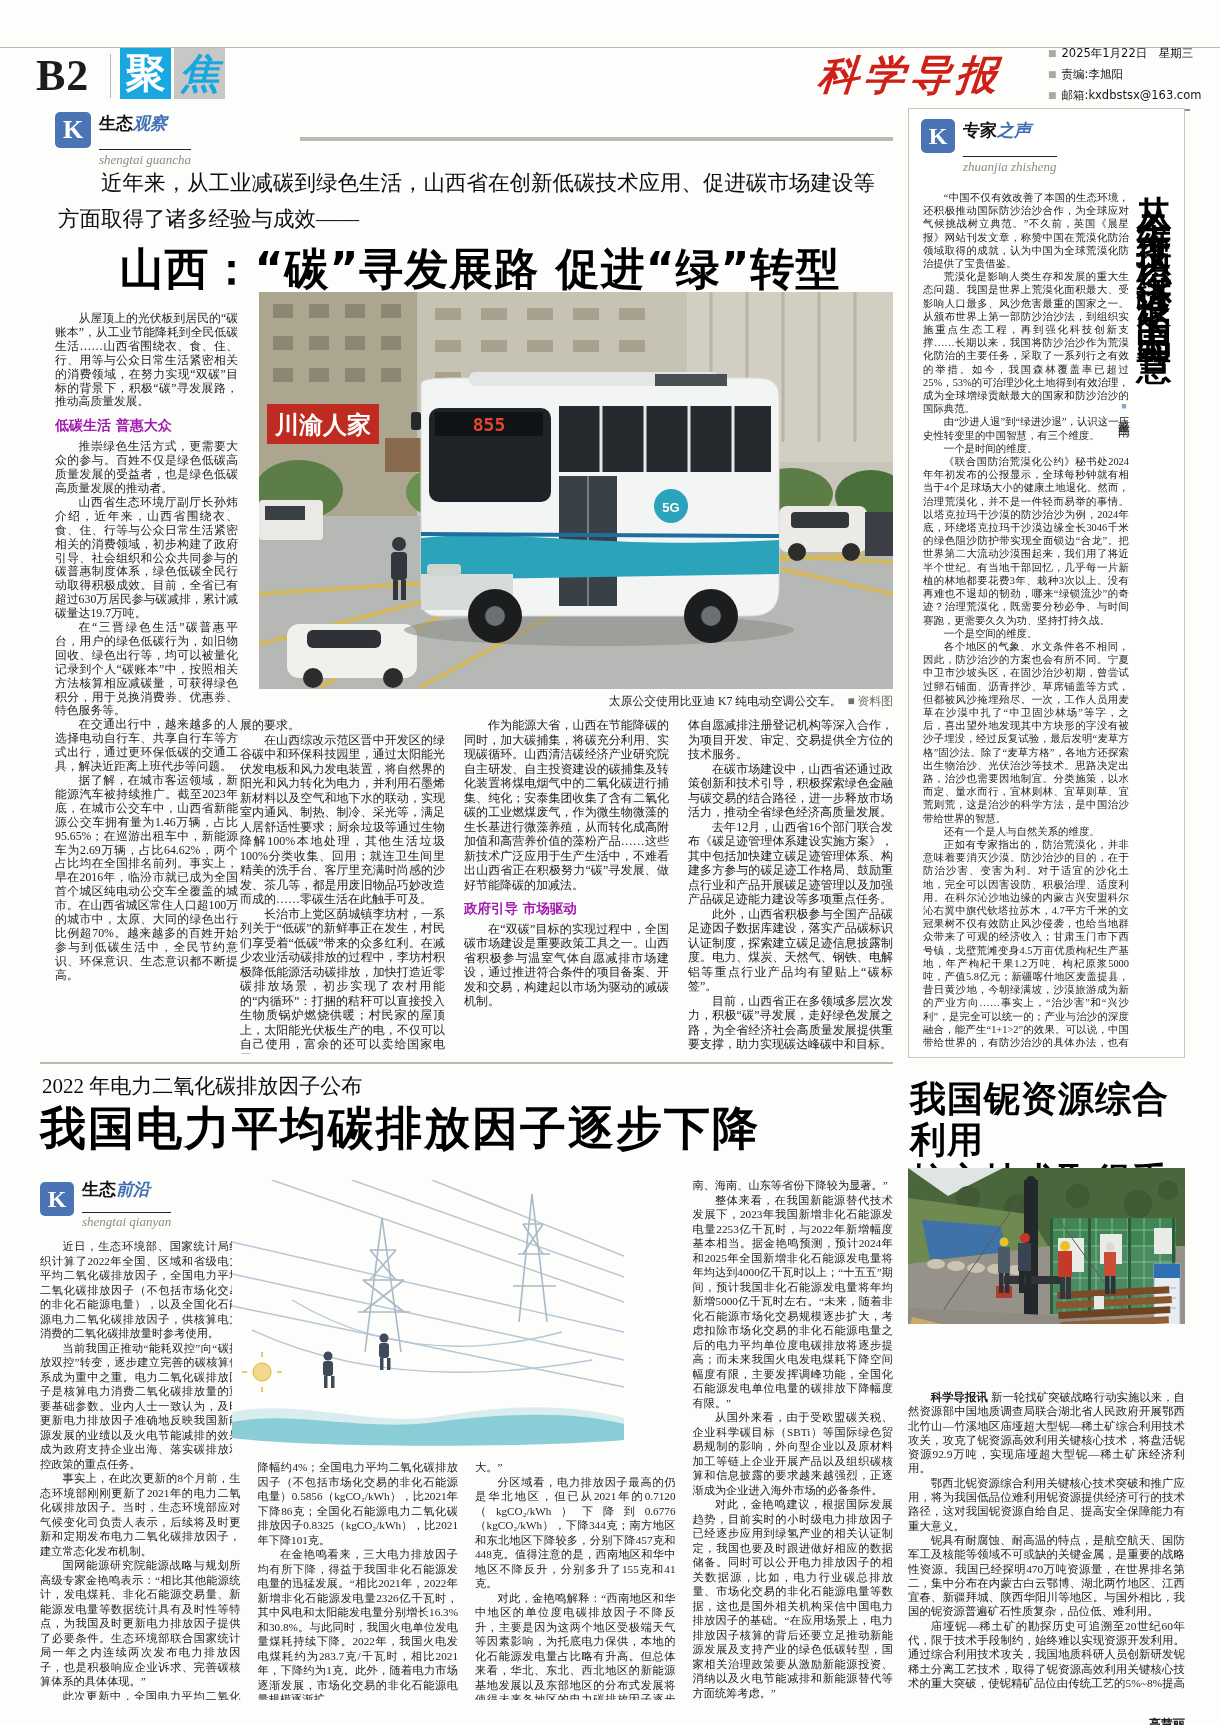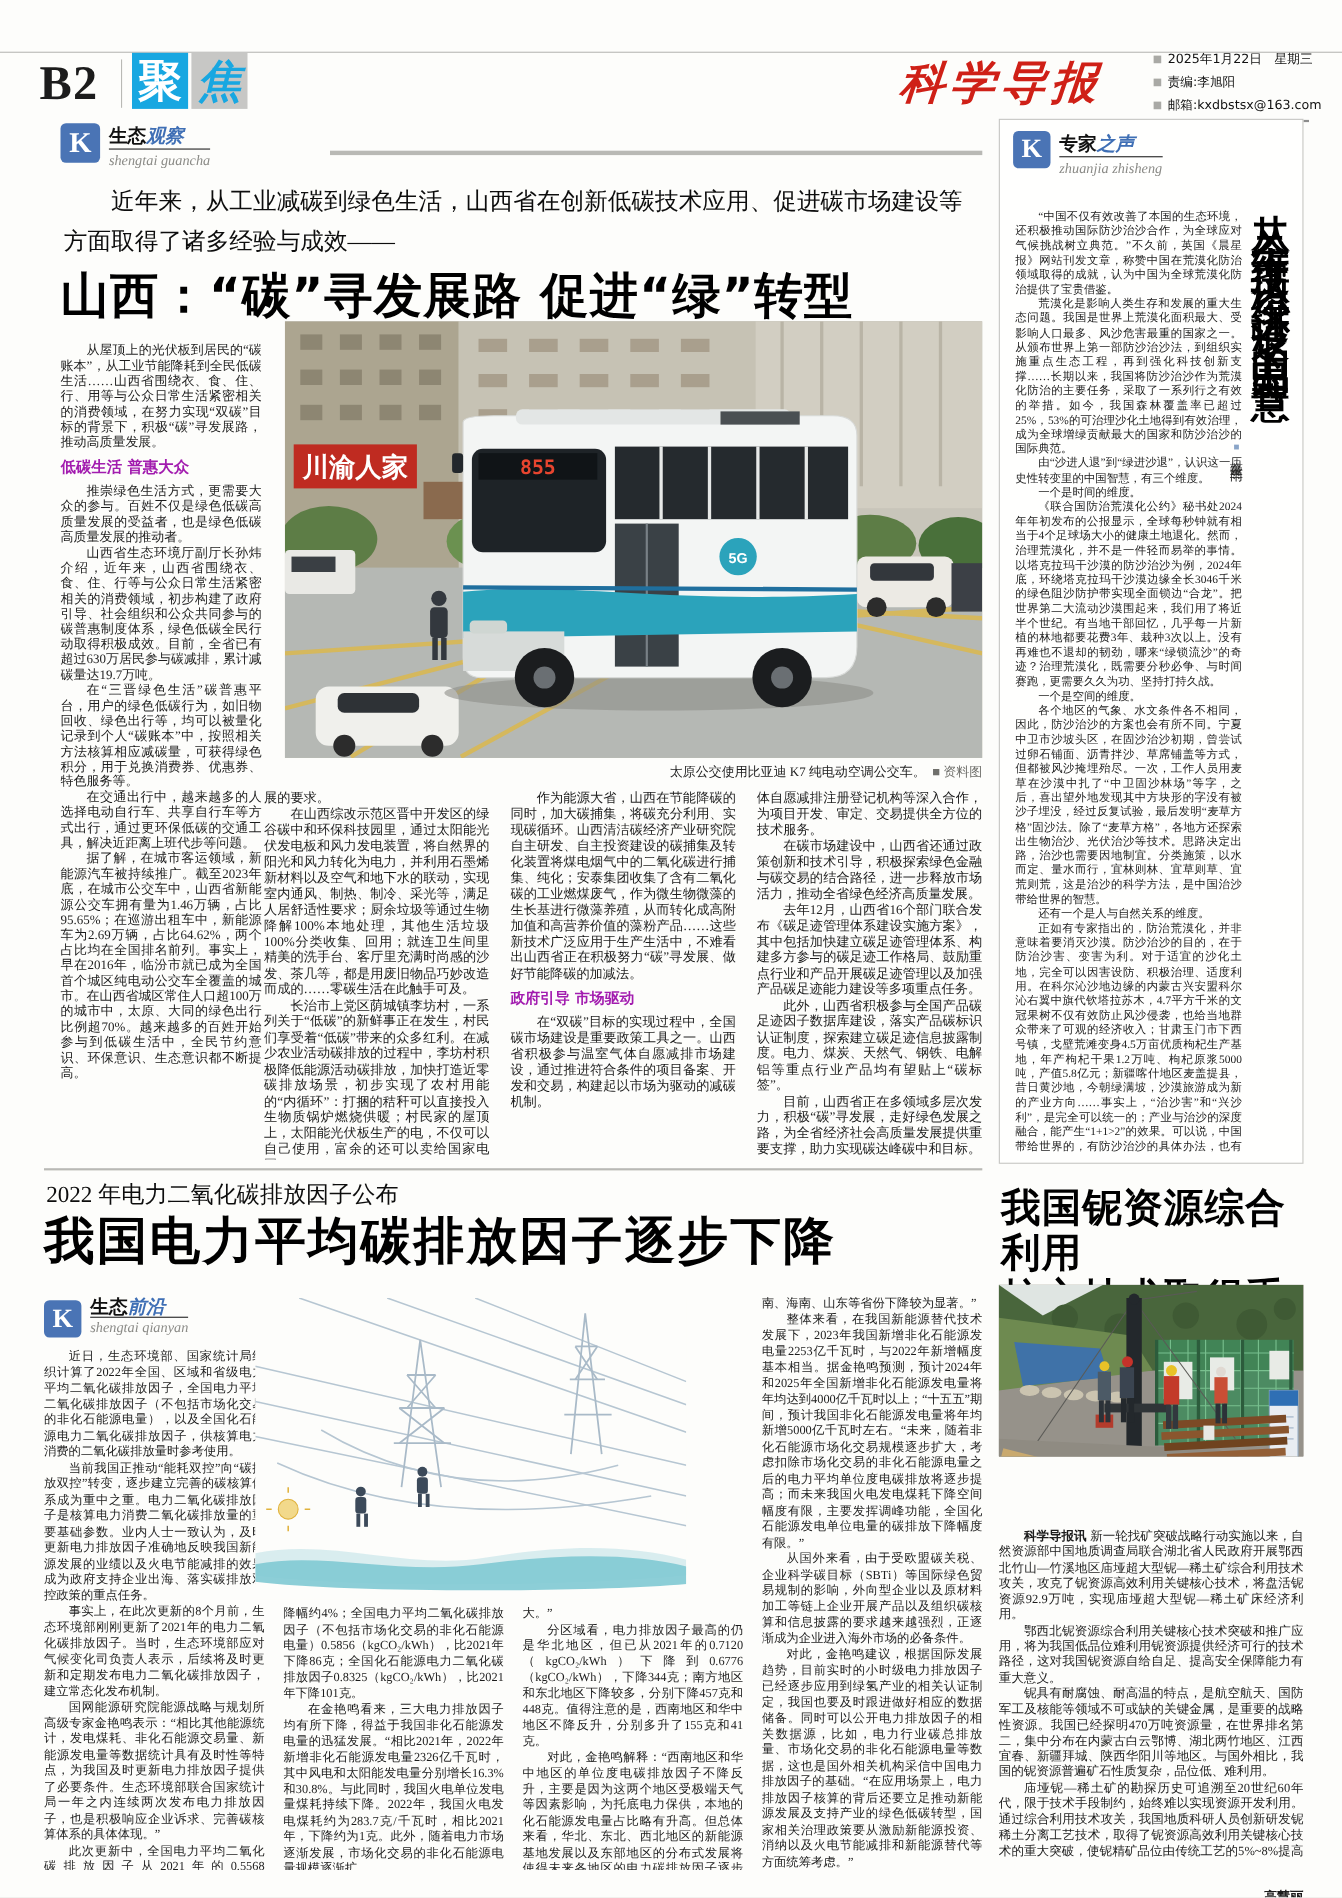--- a/index.html
+++ b/index.html
@@ -24,40 +24,40 @@
                 border-bottom:2px solid #8c8c8c; padding-bottom:6px; }
   #issue-info .iline { margin-top:6px; white-space:nowrap; }
   #issue-info .iline::before { content:"■"; color:#a9a9a5; margin-right:5px; font-size:9px; vertical-align:1px; }
 
   
   .badge { display:flex; align-items:flex-start; }
   .kbox { width:36px; height:36px; background:#4a74b5; border-radius:5px; color:#fff;
           display:flex; align-items:center; justify-content:center;
           font-family:"Liberation Serif",serif; font-weight:bold; font-size:26px; flex:0 0 auto; }
   .badge-text { margin-left:8px; }
-  .badge-title { font-size:17px; border-bottom:1.5px solid #222; padding-bottom:0; white-space:nowrap; }
+  .badge-title { font-size:17px; border-bottom:1.5px solid #222; padding-bottom:14px; white-space:nowrap; }
   .badge-title .b1 { font-family:"DejaVu Sans","Liberation Sans",sans-serif; font-weight:bold; color:#111; }
   .badge-title .b2 { color:#3f6fb5; font-weight:bold; font-style:italic; }
   .badge-pinyin { font-style:italic; color:#8a8a86; font-size:13px; margin-top:2px; }
 
   
   .para { text-indent:2em; text-align:justify; }
   .para.ni { text-indent:0; }
   .lead { font-family:Liberation Sans, sans-serif; font-weight:bold; }
   .subhead { font-family:"DejaVu Sans","Liberation Sans",sans-serif; font-weight:bold;
              font-size:13.5px; margin:9px 0 6px 0; color:#a21caf; }
 
   
   #eco-watch-badge { position:absolute; left:55px; top:112px; }
   #rule-top1 { left:300px; top:137px; width:593px; height:4px; }
   #top-kicker { position:absolute; left:58px; top:165px; width:838px; font-size:21.5px;
                 line-height:36px; text-indent:2em; color:#0d0d0d; }
   #top-headline { position:absolute; left:55px; top:240px; width:850px; font-size:44px;
                   font-family:"DejaVu Sans","Liberation Sans",sans-serif; font-weight:900;
-                  letter-spacing:1px; white-space:nowrap; color:#000; }
+                  letter-spacing:1px; white-space:nowrap; color:#000;text-align:center; }
   #top-leftcol { position:absolute; left:55px; top:312px; width:183px; height:745px;
                  font-size:11.8px; line-height:13.9px; overflow:hidden; }
   #top-leftcol .subhead { font-size:14px; margin:10px 0 7px 0; }
   #bus-photo { position:absolute; left:259px; top:292px; width:634px; height:397px; overflow:hidden; background:#c8c5ba; }
   #bus-caption { position:absolute; left:259px; top:694px; width:634px; text-align:right;
                  font-size:11.8px; color:#222; }
   #bus-caption .credit { color:#6f6f6b; margin-left:6px; }
   #top-cols { position:absolute; left:240px; top:718px; width:653px; height:336px;
               display:flex; gap:19px; overflow:hidden; }
   #top-cols .col { width:205px; font-size:12px; line-height:14.5px; overflow:hidden; }

